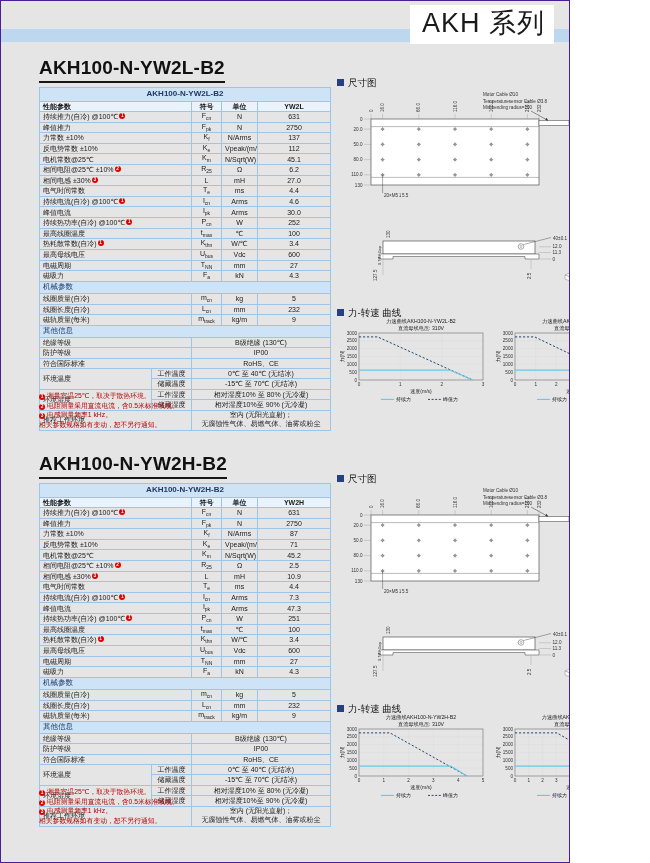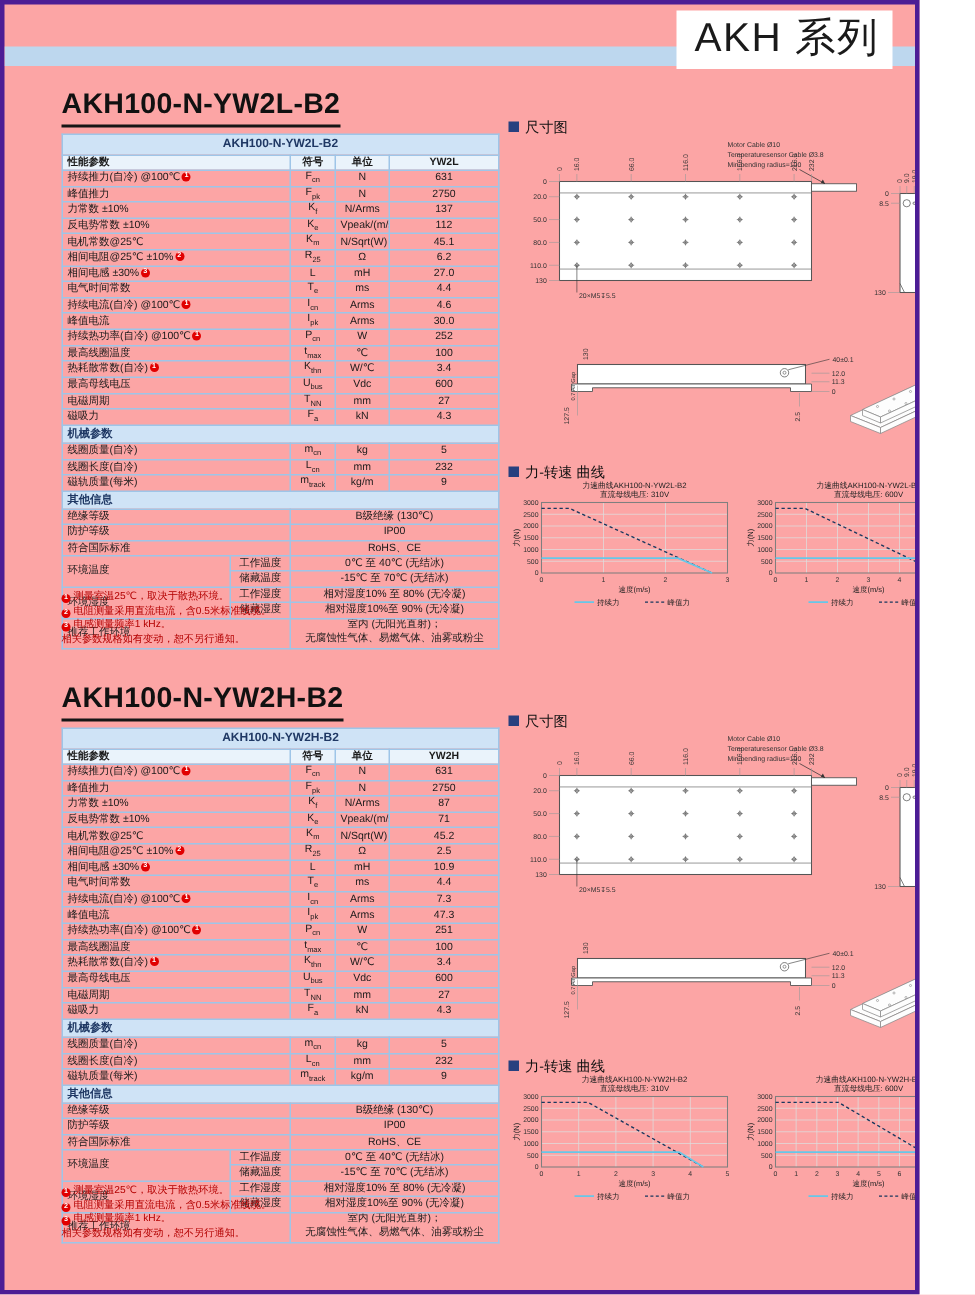--- a/index.html
+++ b/index.html
@@ -1,31 +1,31 @@
 <!DOCTYPE html>
 <html><head>
 <meta charset="utf-8">
 <style>
   html,body{margin:0;padding:0;background:#ffffff;}
-  #page{position:relative;width:613px;height:863px;background:#fca5a5;overflow:hidden;
-        font-family:"Liberation Sans","DejaVu Sans",sans-serif;border:3px solid #4c1d95;box-sizing:border-box;}
+  #page{position:relative;width:570px;height:863px;background:#e5e5e5;overflow:hidden;
+        font-family:"Liberation Sans","DejaVu Sans",sans-serif;border:1px solid #4c1d95;box-sizing:border-box;}
   .band{position:absolute;top:28px;left:0;width:650px;height:13px;background:#bdd7ee;}
   .series-title-box{position:absolute;top:4px;right:15px;background:#fff;padding:0 9px 3px 12px;
         font-size:27px;color:#1a1a1a;font-weight:400;letter-spacing:1px;}
   .section-heading{position:absolute;left:38px;font-size:19px;font-weight:bold;color:#111;
         border-bottom:2.5px solid #161616;padding-bottom:2px;letter-spacing:.2px;}
   .table-wrap{position:absolute;left:38px;width:291px;}
   table.spec{width:291px;border-collapse:collapse;table-layout:fixed;font-size:7px;color:#1a1a1a;
         border:1.4px solid #2e74b5;}
   table.spec td{border:0.6px solid #9ec5e8;padding:0 3px;height:9.4px;line-height:1.05;
         overflow:hidden;white-space:nowrap;}
   table.spec .title-row td{background:#cfe3f6;color:#1f3864;font-weight:bold;font-size:8px;
         height:12.5px;text-align:center;}
   table.spec .colhdr td{background:#eaf3fb;font-weight:bold;}
-  table.spec .sechdr td{background:#cfe3f6;color:#1f3864;font-weight:bold;font-size:7.5px;height:11px;}
+  table.spec .sechdr td{background:#cfe3f6;color:#1f3864;font-weight:normal;font-size:7.5px;height:11px;}
   table.spec td.tc{text-align:center;}
   table.spec td.wrap2{white-space:normal;line-height:1.25;height:19px;text-align:center;}
   sub{font-size:5px;}
   .note{display:inline-block;min-width:6px;height:6px;border-radius:3px;background:#e10000;color:#fff;
         font-size:4.8px;line-height:6.2px;text-align:center;vertical-align:2px;margin-left:1px;font-weight:bold;}
   .fns{position:absolute;left:38px;font-size:6.8px;color:#b30000;line-height:9.5px;}
   .fns .note{vertical-align:0;margin-right:2px;margin-left:0;}
   .dim-label{position:absolute;font-size:9.5px;font-weight:normal;color:#111;}
   .dim-label .sq{display:inline-block;width:7px;height:7px;background:#27407f;margin-right:4px;}
   .dims{position:absolute;}

